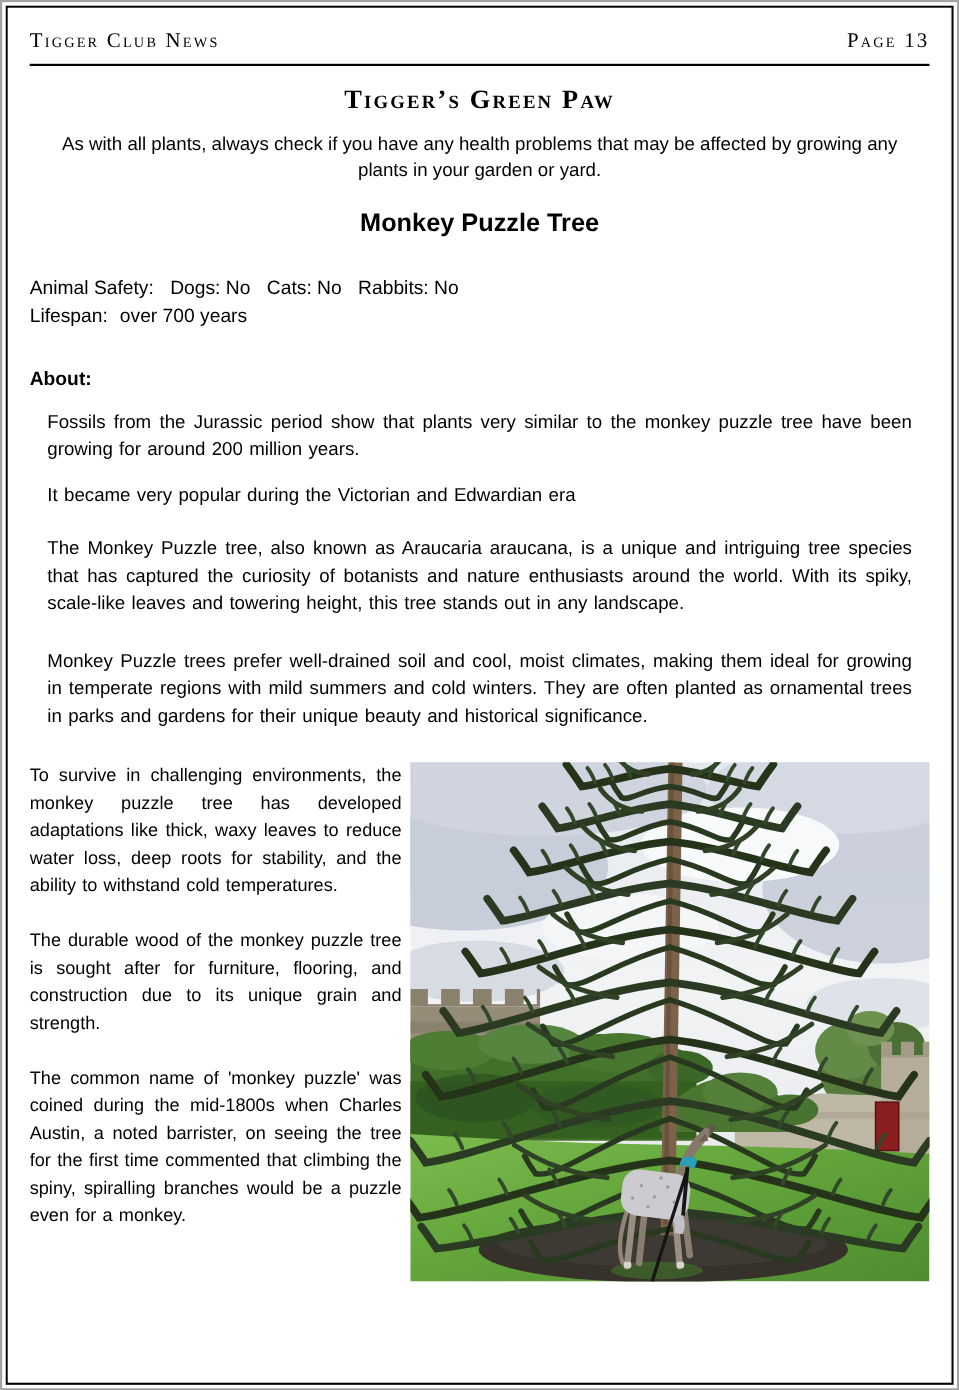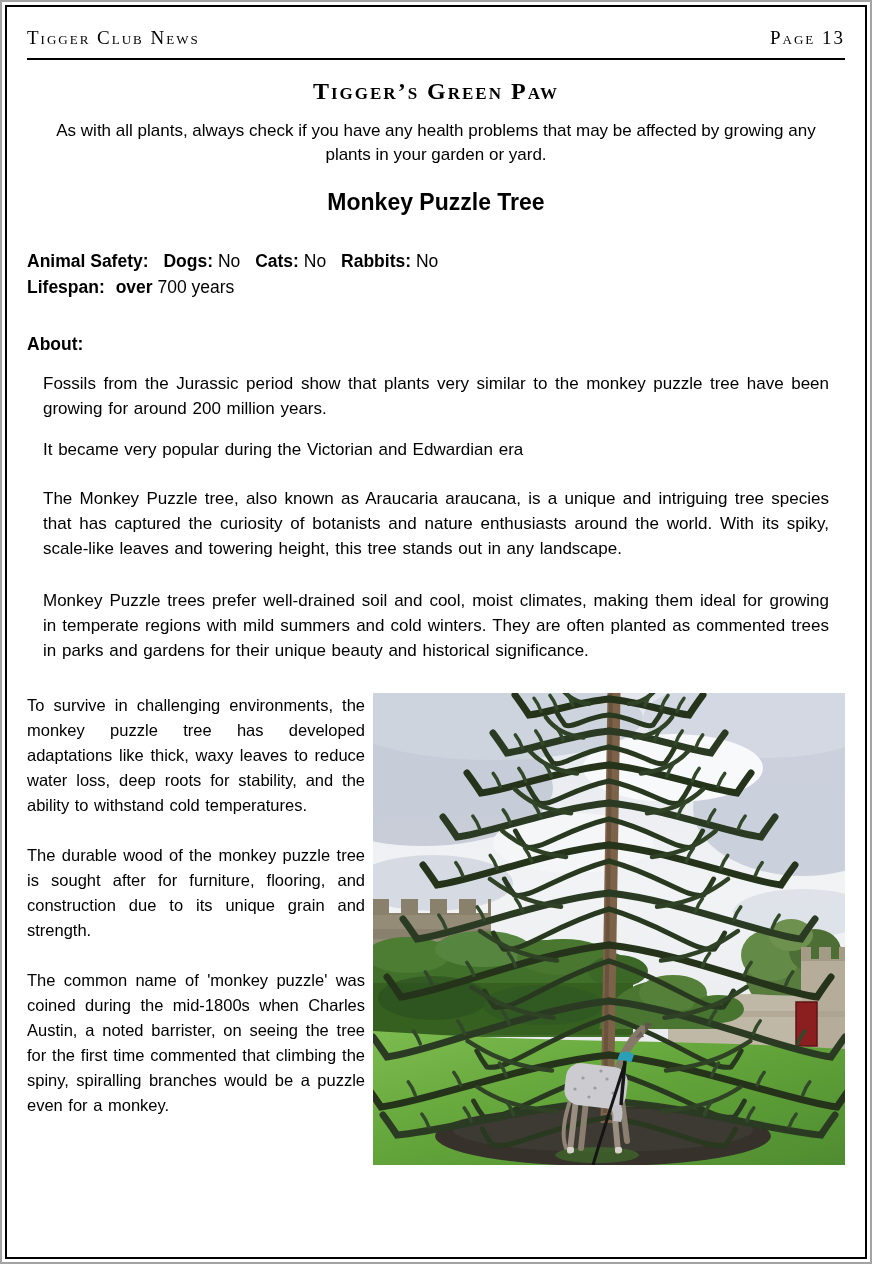--- a/index.html
+++ b/index.html
@@ -9,21 +9,21 @@
          outline:3px solid #fff;outline-offset:-0px;position:relative;
          box-shadow:inset 0 0 0 0 #fff;padding:12px 20px 0 20px;}
   header.masthead{display:flex;justify-content:space-between;align-items:baseline;margin-top:8px;
          font-family:"Liberation Serif",serif;font-variant:small-caps;font-size:19px;letter-spacing:2px;}
   .rule{height:0;border-top:2px solid #000;margin-top:9px;}
   h1.section-title{margin:18px 0 0 0;text-align:center;font-family:"Liberation Serif",serif;
          font-variant:small-caps;font-weight:bold;font-size:24px;letter-spacing:2px;}
   p.intro{margin:14px auto 0 auto;max-width:792px;text-align:center;font-size:17px;line-height:24px;}
   h2.article-title{margin:22px 0 0 0;text-align:center;font-size:23px;font-weight:bold;}
   .meta{font-size:17.5px;line-height:22px;}
-  .meta b{font-weight:bold;}
+  .meta b{font-weight:normal;}
   .meta .gap{display:inline-block;width:10px;}
   .safety{margin-top:34px;}
   .grazing{margin-top:32px;}
   .lifespan{margin-top:4px;}
   .about-label{margin-top:36px;font-size:17.5px;font-weight:bold;}
   .bodytext{font-size:17px;line-height:25px;text-align:justify;word-spacing:1px;margin:16px;}
   .para1{margin-top:24px;}
   .para2{margin-top:27px;}
   .cols{display:flex;justify-content:space-between;margin-top:30px;}
   .leftcol{width:338px;}
@@ -64,21 +64,21 @@
       <b>Lifespan:</b><span class="gap" style="width:6px"></span>
       <b>over</b>
       <span>700 years</span>
     </div>
 
     <div class="about-label">About:</div>
     <p class="bodytext">Fossils from the Jurassic period show that plants very similar to the monkey puzzle tree have been growing for around 200 million years.</p>
     <p class="bodytext">It became very popular during the Victorian and Edwardian era</p>
 
     <p class="bodytext para1">The Monkey Puzzle tree, also known as Araucaria araucana, is a unique and intriguing tree species that has captured the curiosity of botanists and nature enthusiasts around the world. With its spiky, scale-like leaves and towering height, this tree stands out in any landscape.</p>
-    <p class="bodytext para2">Monkey Puzzle trees prefer well-drained soil and cool, moist climates, making them ideal for growing in temperate regions with mild summers and cold winters. They are often planted as commented trees in parks and gardens for their unique beauty and historical significance.</p>
+    <p class="bodytext para2">Monkey Puzzle trees prefer well-drained soil and cool, moist climates, making them ideal for growing in temperate regions with mild summers and cold winters. They are often planted as ornamental trees in parks and gardens for their unique beauty and historical significance.</p>
 
     <div class="cols">
       <div class="leftcol">
         <p>To survive in challenging environments, the monkey puzzle tree has developed adaptations like thick, waxy leaves to reduce water loss, deep roots for stability, and the ability to withstand cold temperatures.</p>
         <p>The durable wood of the monkey puzzle tree is sought after for furniture, flooring, and construction due to its unique grain and strength.</p>
         <p>The common name of 'monkey puzzle' was coined during the mid-1800s when Charles Austin, a noted barrister, on seeing the tree for the first time commented that climbing the spiny, spiralling branches would be a puzzle even for a monkey.</p>
       </div>
 
       <div class="photo">
         <svg width="472" height="472" viewBox="0 0 472 472" xmlns="http://www.w3.org/2000/svg">

